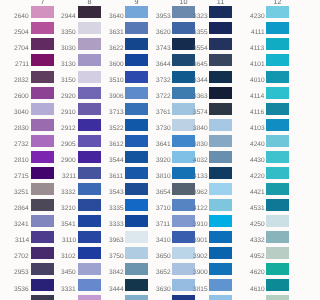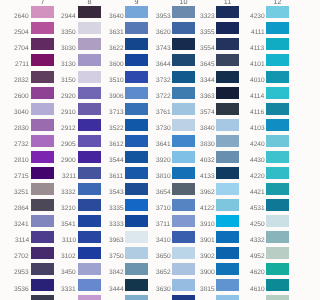--- a/index.html
+++ b/index.html
@@ -251,21 +251,21 @@
       <div class="sw" style="top: 263.26px; background: rgb(168, 194, 224);">
         <div class="lbl">3652</div>
       </div>
       <div class="sw" style="top: 279.32px; background: rgb(151, 188, 226);">
         <div class="lbl">3630</div>
       </div>
       <div class="sw" style="top: 295.38px; background: rgb(30, 58, 134);">
         <div class="lbl"></div>
       </div>
     </div>
-    <div class="col" style="left: 216px;">
+    <div class="col" style="left: 209px;">
       <div class="hdr">11</div>
       <div class="sw" style="top: 6.3px; background: rgb(26, 46, 94);">
         <div class="lbl">3323</div>
       </div>
       <div class="sw" style="top: 22.36px; background: rgb(23, 39, 92);">
         <div class="lbl">3355</div>
       </div>
       <div class="sw" style="top: 38.42px; background: rgb(35, 51, 94);">
         <div class="lbl">3554</div>
       </div>

